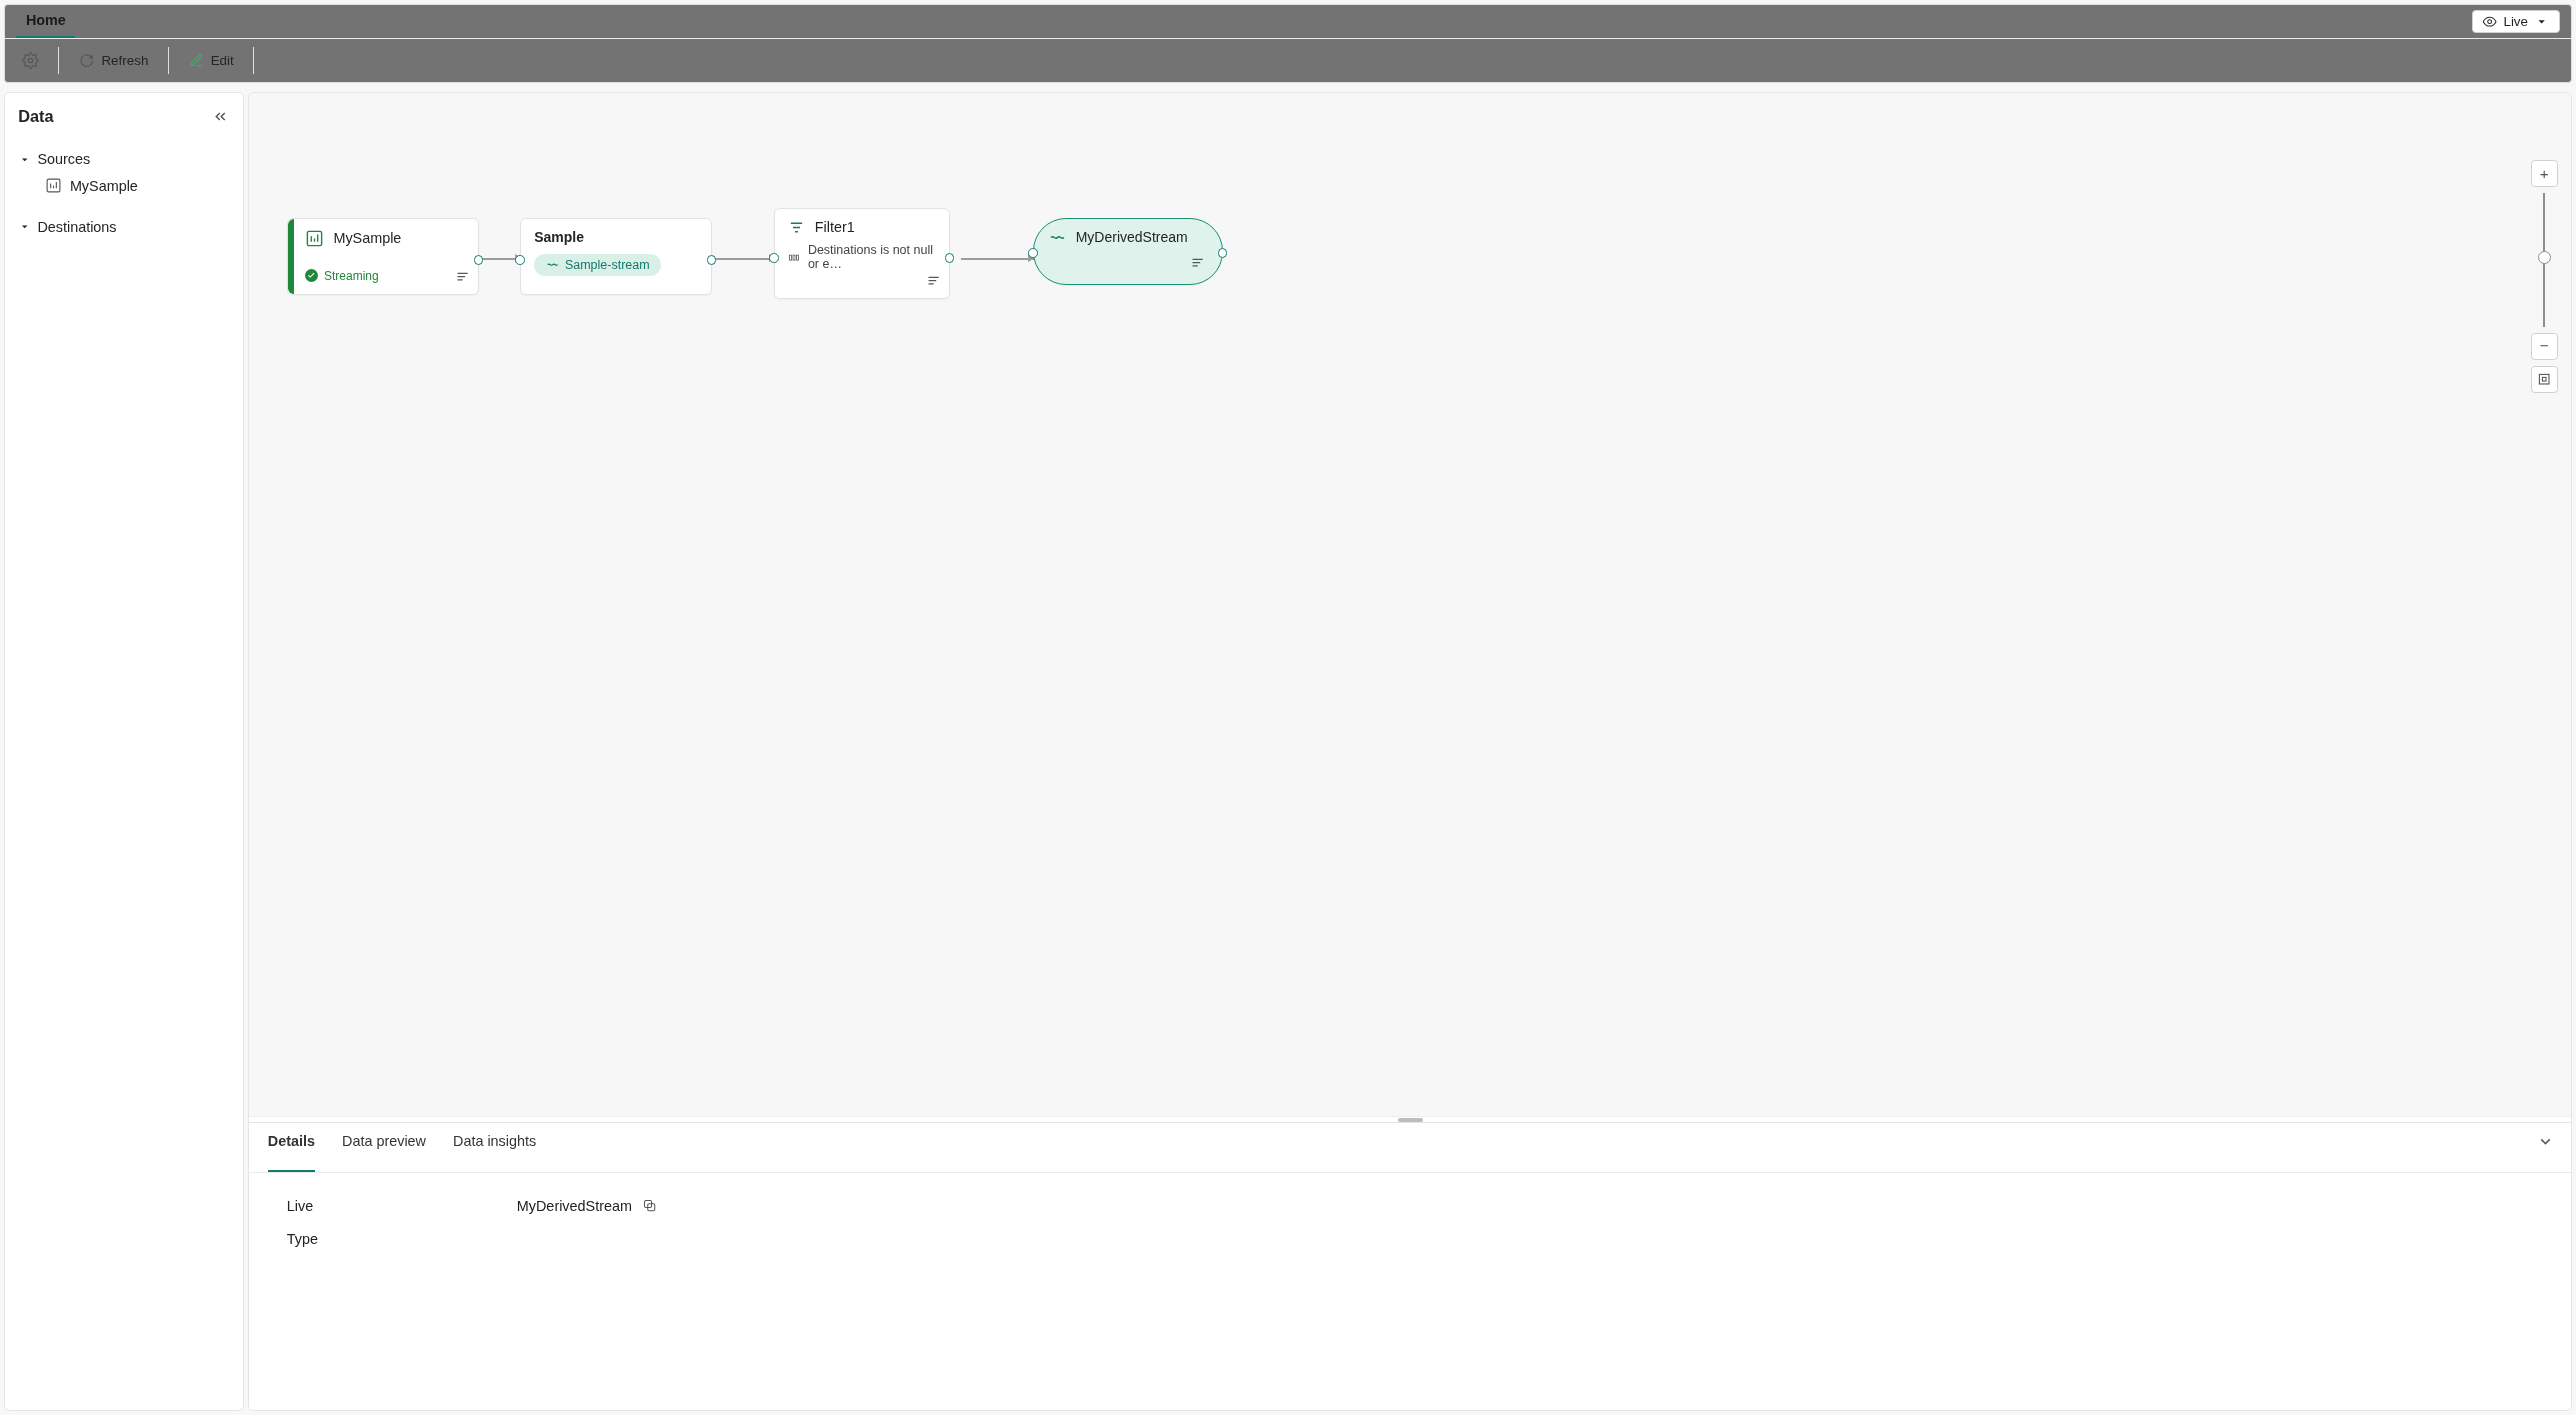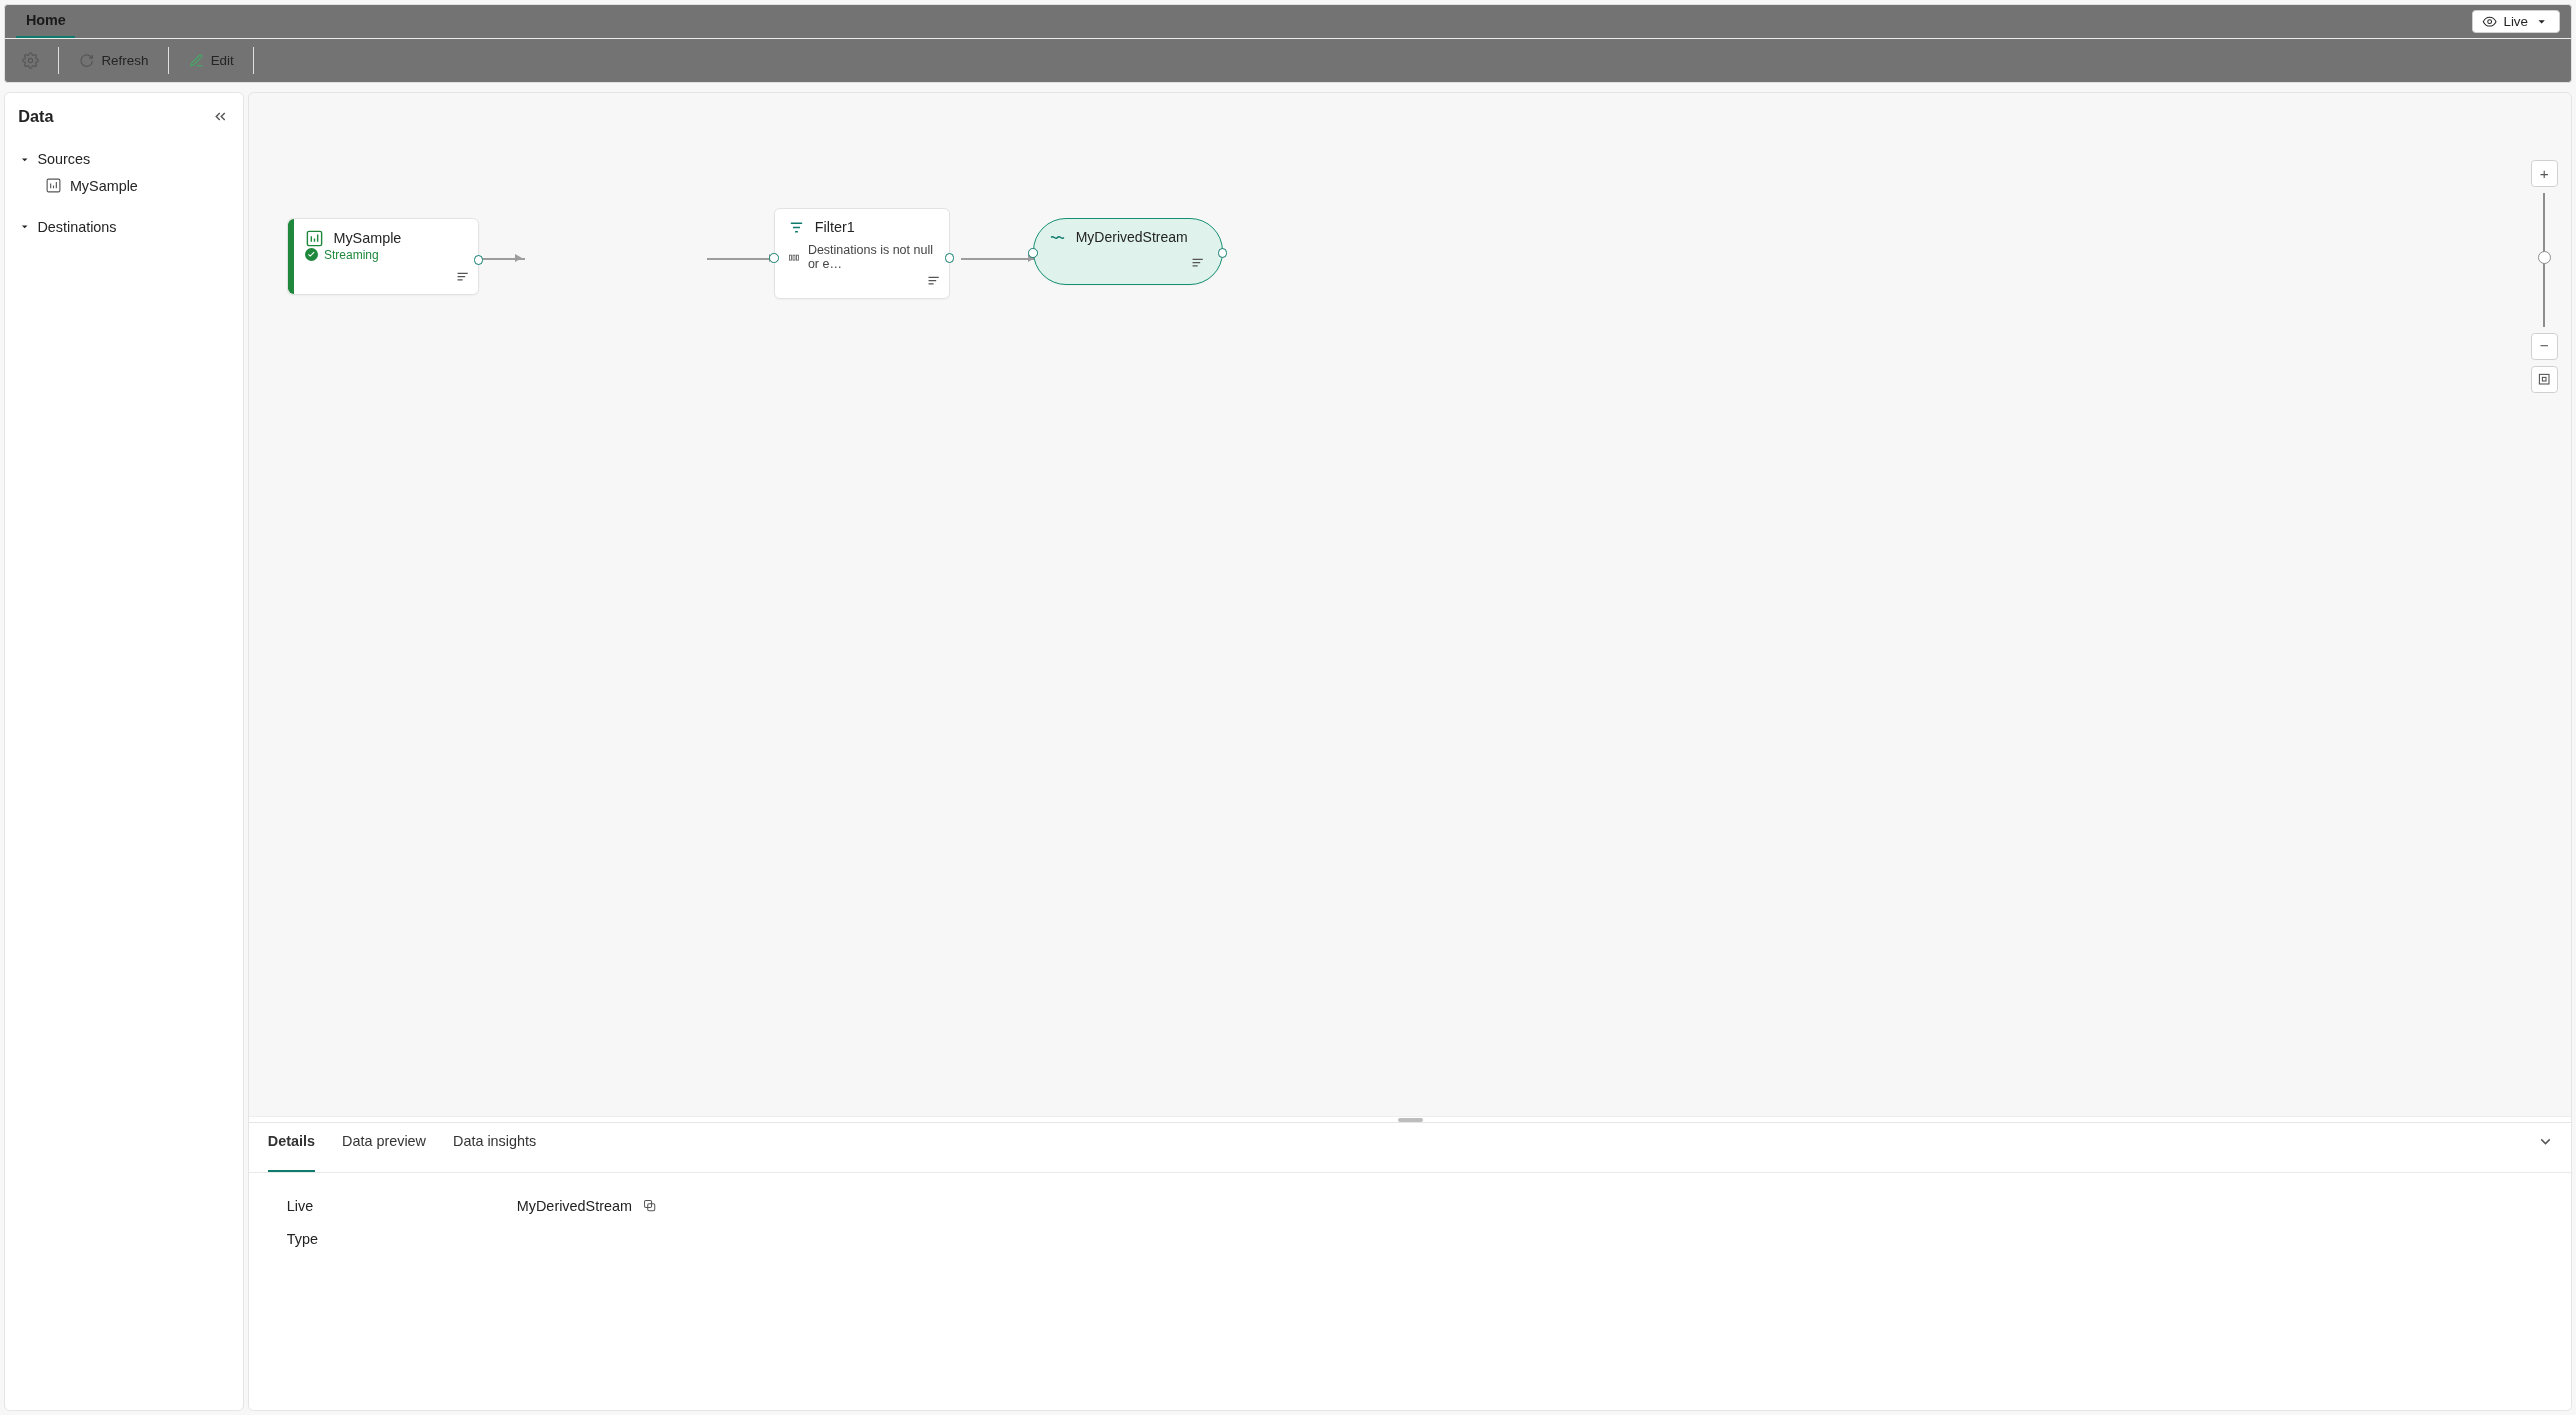--- a/index.html
+++ b/index.html
@@ -42,21 +42,21 @@
   .port { position:absolute; width:9.6px; height:9.6px; border:1.9px solid #0f7b6c; border-radius:50%; background:#fff; top:36px; }
   .port.in  { left:-5.7px; }
   .port.out { right:-5.7px; }
   .conn { position:absolute; height:1.9px; background:#9d9d9d; top:40px; }
   .conn:after { content:''; position:absolute; right:-1px; top:-3.8px; border:4.8px solid transparent; border-left:7.7px solid #9d9d9d; }
 
   
   #node-source { left:38px; top:125px; width:192px; height:77px; padding:9.6px 11.5px 7.7px 17px; }
   #node-source:before { content:''; position:absolute; left:0; top:0; bottom:0; width:5.8px; background:#1f883d; border-radius:5.8px 0 0 5.8px; }
   .src-row1 { display:flex; align-items:center; gap:9.6px; font-size:14.4px; }
-  .status-row { display:flex; align-items:center; gap:5.8px; font-size:12px; color:#1f883d; margin-top:0; }
+  .status-row { display:flex; align-items:center; gap:5.8px; font-size:12px; color:#1f883d; margin-top:21px; }
   .status-dot { width:13.4px; height:13.4px; border-radius:50%; background:#1f883d; display:flex; align-items:center; justify-content:center; }
   .status-dot svg { width:8.6px; height:8.6px; fill:#fff; }
   .node-menu { position:absolute; right:7.7px; bottom:5.8px; color:#555; cursor:pointer; }
 
   
   #node-sample { left:271px; top:125px; width:192px; height:77px; padding:9.6px 13.4px; }
   #node-sample .title { font-weight:600; font-size:14px; }
   .chip { margin-top:9.6px; display:inline-flex; align-items:center; gap:5.8px; background:#d9f0e8; color:#0f7b6c; border-radius:13.4px; padding:3.8px 11.5px; font-size:12.5px; }
   .chip svg { width:13.4px; height:13.4px; }
 
@@ -230,20 +230,31 @@
             <span>Streaming</span>
           </div>
           <span class="node-menu">
             <svg width="15.3" height="15.3" viewBox="0 0 24 24" stroke="#555" stroke-width="2">
                 <path d="M4 7h16M4 12h12M4 17h8"></path>
               </svg>
           </span>
           <div class="port out"></div>
         </div>
 
+        <div id="node-sample" class="flow-node">
+          <div class="title">Sample</div>
+          <div class="chip">
+            <svg viewBox="0 0 24 24" fill="none" stroke="#0f7b6c" stroke-width="2">
+                <path d="M3 12c3-4 6 4 9 0s6 4 9 0"></path>
+              </svg>
+            <span>Sample-stream</span>
+          </div>
+          <div class="port in"></div>
+          <div class="port out"></div>
+        </div>
 
         <div id="node-filter" class="flow-node">
           <div class="title-row">
             <svg width="17" height="17" viewBox="0 0 24 24" stroke="#0f7b6c" stroke-width="2">
                 <path d="M4 6h16M7 12h10M10 18h4"></path>
               </svg>
             <span>Filter1</span>
           </div>
           <div class="desc-row">
             <svg width="15.3" height="15.3" viewBox="0 0 24 24" fill="none" stroke="#555" stroke-width="1.6">

